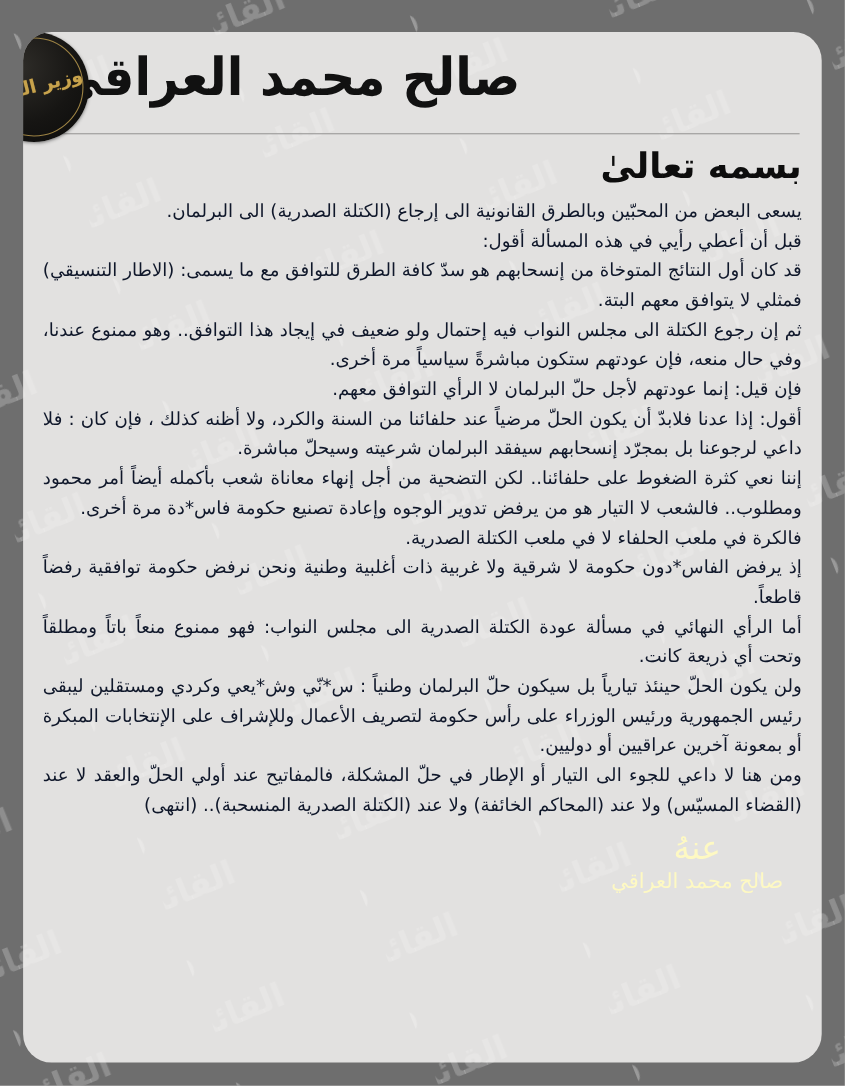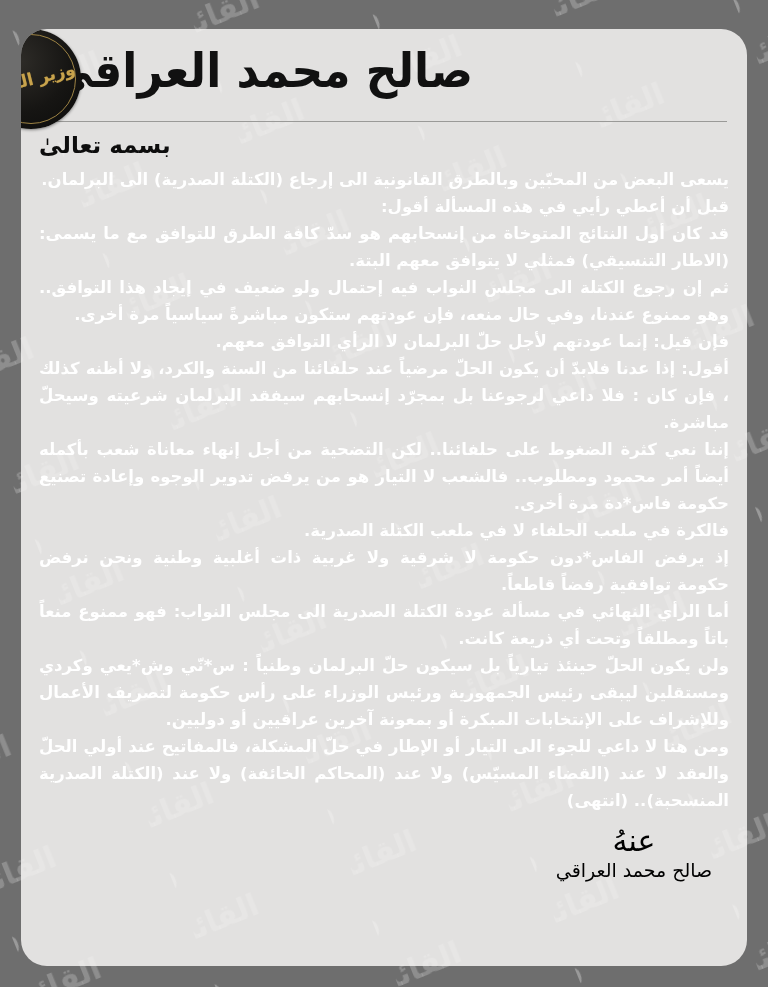--- a/index.html
+++ b/index.html
@@ -76,43 +76,43 @@
     font-family: "DejaVu Sans", sans-serif;
     transform: scaleY(1.08);
   }
   .header-rule {
     position: relative;
     border-top: 1px solid #9a9a98;
     margin: 0 2px;
     z-index: 2;
   }
   .title {
-    text-align: left;
-    font-size: 23px;
+    text-align: right;
+    font-size: 32px;
     font-weight: bold;
     color: #0d0d0d;
     margin-top: 10px;
     margin-bottom: 8px;
   }
   .body-text {
     direction: rtl;
-    color: #ffffff;
+    color: #0f172a;
     font-size: 16.5px;
-    font-weight: bold;
+    font-weight: normal;
     line-height: 27px;
     text-align: justify;
     text-justify: inter-word;
   }
   .body-text p { margin: 0; }
   .signature {
     margin-top: 10px;
     margin-left: 530px; 
     width: 190px;
     text-align: center;
-    color: #000000;
+    color: #fef9c3;
   }
   .sig-prefix {
     font-size: 30px;
     line-height: 1.1;
   }
   .sig-name {
     font-size: 19px;
     margin-top: 2px;
   }
 </style>

